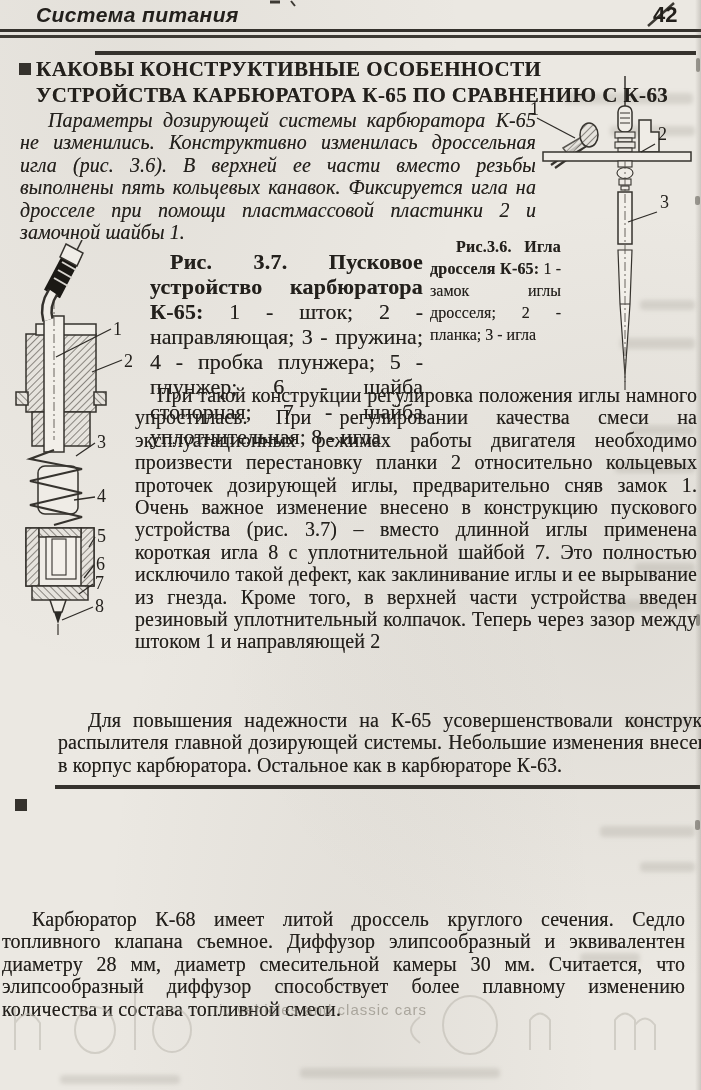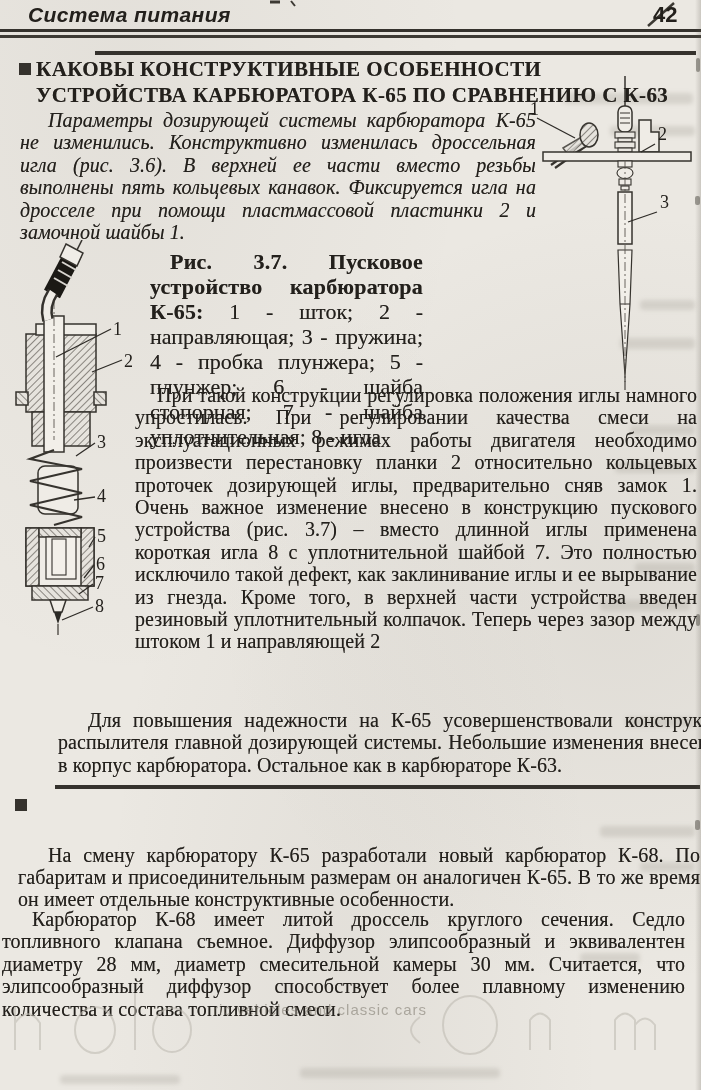--- a/index.html
+++ b/index.html
@@ -15,21 +15,21 @@
   }
   .abs{position:absolute;}
   .txt{
     position:absolute;text-align:justify;font-size:20px;line-height:22.4px;
     letter-spacing:.1px;z-index:3;text-shadow:0 0 .5px rgba(42,38,33,.55);
   }
   .ind28{text-indent:28px;font-style:italic;}
   .ind22{text-indent:22px;}
   .ind30{text-indent:30px;}
   .hdr-title{
-    position:absolute;top:3px;left:28px;font-family:"Liberation Sans",sans-serif;
+    position:absolute;top:3px;left:36px;font-family:"Liberation Sans",sans-serif;
     font-weight:bold;font-style:italic;font-size:21px;letter-spacing:.4px;z-index:3;
   }
   .hdr-page{
     position:absolute;top:2px;left:653px;font-family:"Liberation Sans",sans-serif;
     font-weight:bold;font-size:22px;z-index:3;
   }
   .rule{position:absolute;background:#35322d;z-index:2;}
   .sec-heading{
     position:absolute;font-weight:bold;font-size:21px;line-height:26px;
     letter-spacing:.4px;z-index:3;text-shadow:0 0 .5px rgba(42,38,33,.55);
@@ -70,28 +70,31 @@
   <div class="rule" style="top:51px;left:95px;width:601px;height:3.5px;"></div>
   <div class="bullet" style="top:63px;left:19px;"></div>
   <div class="sec-heading" style="top:56px;left:36px;width:655px;">КАКОВЫ КОНСТРУКТИВНЫЕ ОСОБЕННОСТИ УСТРОЙСТВА КАРБЮРАТОРА К-65 ПО СРАВНЕНИЮ С К-63</div>
 
   <div class="txt ind28" style="top:109px;left:20px;width:516px;">Параметры дозирующей системы карбюратора К-65 не изменились. Конструктивно изменилась дроссельная игла (рис. 3.6). В верхней ее части вместо резьбы выполнены пять кольцевых канавок. Фиксируется игла на дросселе при помощи пластмассовой пластинки 2 и замочной шайбы 1.</div>
 
   <div class="cap" style="top:249px;left:150px;width:273px;text-indent:20px;">
     <b>Рис. 3.7. Пусковое устройство карбюратора К-65:</b>
     <span>1 - шток; 2 - направляющая; 3 - пружина; 4 - пробка плунжера; 5 - плунжер; 6 - шайба стопорная; 7 - шайба уплотнительная; 8 - игла</span>
   </div>
+  <div class="cap" style="top:236px;left:430px;width:131px;font-size:16px;line-height:22px;text-indent:26px;">
+    <b>Рис.3.6. Игла дросселя К-65:</b>
+    <span>1 - замок иглы дросселя; 2 - планка; 3 - игла</span>
+  </div>
 
   <div class="txt ind22" style="top:384px;left:135px;width:562px;">При такой конструкции регулировка положения иглы намного упростилась. При регулировании качества смеси на эксплуатационных режимах работы двигателя необходимо произвести перестановку планки 2 относительно кольцевых проточек дозирующей иглы, предварительно сняв замок 1. Очень важное изменение внесено в конструкцию пускового устройства (рис. 3.7) – вместо длинной иглы применена короткая игла 8 с уплотнительной шайбой 7. Это полностью исключило такой дефект, как заклинивание иглы и ее вырывание из гнезда. Кроме того, в верхней части устройства введен резиновый уплотнительный колпачок. Теперь через зазор между штоком 1 и направляющей 2</div>
   <div class="txt ind30" style="top:709px;left:18px;width:681px;margin-left:40px;">Для повышения надежности на К-65 усовершенствовали конструкцию распылителя главной дозирующей системы. Небольшие изменения внесены и в корпус карбюратора. Остальное как в карбюраторе К-63.</div>
 
   <div class="rule" style="top:785px;left:55px;width:645px;height:4px;"></div>
   <div class="bullet" style="top:799px;left:15px;"></div>
 
-  <div class="txt ind30" style="top:845px;left:18px;width:682px;line-height:21.8px;">На смену карбюратору К-65 разработали новый карбюратор К-68. По габаритам и присоединительным размерам он аналогичен К-65. В то же время он имеет отдельные конструктивные особенности.</div>
   <div class="txt ind30" style="top:908px;left:2px;width:683px;">Карбюратор К-68 имеет литой дроссель круглого сечения. Седло топливного клапана съемное. Диффузор элипсообразный и эквивалентен диаметру 28 мм, диаметр смесительной камеры 30 мм. Считается, что элипсообразный диффузор способствует более плавному изменению количества и состава топливной смеси.</div>
 
   <svg class="fig" style="top:240px;left:0;" width="145" height="400" viewBox="0 0 145 400">
     <defs>
       <pattern id="hA1" patternUnits="userSpaceOnUse" width="5" height="5" patternTransform="rotate(45)">
         <rect width="5" height="5" fill="#e6e3dd"></rect>
         <line x1="0" y1="0" x2="0" y2="5" stroke="#4a4640" stroke-width="1.2"></line>
       </pattern>
       <pattern id="hB1" patternUnits="userSpaceOnUse" width="5" height="5" patternTransform="rotate(-45)">
         <rect width="5" height="5" fill="#e6e3dd"></rect>

